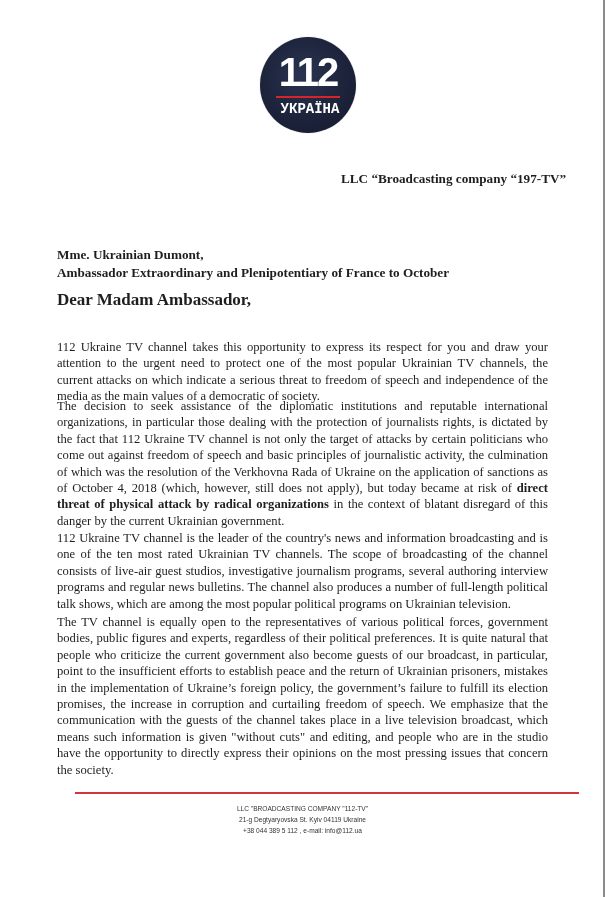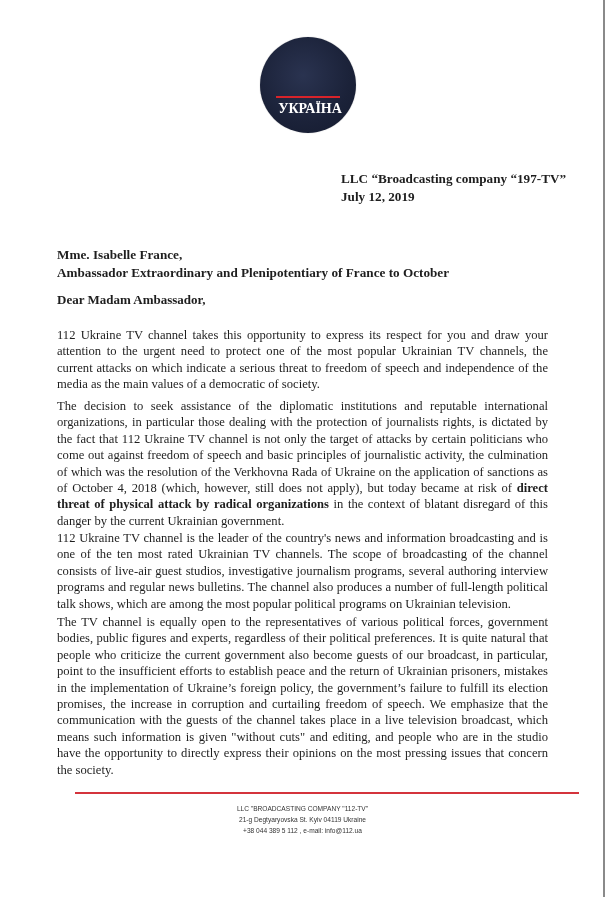--- a/index.html
+++ b/index.html
@@ -25,42 +25,42 @@
       font-family: "Liberation Sans", sans-serif; font-weight: bold;
       font-size: 40px; letter-spacing: -2px; line-height: 40px;
     }
     .logo-bar {
       position: absolute; left: 16px; right: 16px; top: 59px; height: 2px;
       background: #d8232a;
     }
     .logo-word {
       position: absolute; left: 4px; right: 0; top: 64px;
       text-align: center; color: #ffffff;
-      font-family: Liberation Serif, serif; font-weight: bold;
+      font-family: Liberation Mono, monospace; font-weight: bold;
       font-size: 14px; line-height: 16px; letter-spacing: 0px;
     }
     .sender {
       position: absolute; left: 341px; top: 170px;
       font-weight: bold; font-size: 13.2px; line-height: 17.5px;
     }
     .sender .ref-num { text-decoration: underline; }
     .recipient {
       position: absolute; left: 57px; top: 246px;
       font-weight: bold; font-size: 13.2px; line-height: 17.5px;
     }
     .salutation {
       position: absolute; left: 57px; top: 291px;
-      font-weight: bold; font-size: 13px; line-height: 17.5px;
+      font-weight: bold; font-size: 17px; line-height: 17.5px;
     }
     .body-text {
       position: absolute; left: 57px; width: 491px;
       font-size: 12.6px; line-height: 16.4px; text-align: justify;
       text-align-last: left;
     }
-    .p1 { top: 327px; }
+    .p1 { top: 339px; }
     .p2 { top: 398px; }
     .p3 { top: 530px; }
     .p4 { top: 614px; }
     .body-text b { font-weight: bold; }
     .footer-rule {
       position: absolute; left: 75px; top: 792px; width: 504px; height: 2px;
       background: #d4343c;
     }
     .footer {
       position: absolute; left: 0; width: 605px; top: 803px;
@@ -68,31 +68,31 @@
       font-family: "Liberation Sans", sans-serif;
       font-size: 6.6px; line-height: 11px; color: #333333;
     }
   </style>
 </head>
 <body>
 
 <div class="page-edge"></div>
 
 <div class="logo">
+  <div class="logo-num">112</div>
   <div class="logo-bar"></div>
   <div class="logo-word">УКРАЇНА</div>
 </div>
 
 <div class="sender">
   <div>LLC  “Broadcasting company “197-TV”</div>
-  <div>July 12, 2019</div>
 </div>
 
 <div class="recipient">
-  <div>Mme. Isabelle France,</div>
+  <div>Mme. Ukrainian Dumont,</div>
   <div>Ambassador Extraordinary and Plenipotentiary of France to October</div>
 </div>
 
 <div class="salutation">Dear Madam Ambassador,</div>
 
 <div class="body-text p1">112 Ukraine TV channel takes this opportunity to express its respect for you and draw your attention to the urgent need to protect one of the most popular Ukrainian TV channels, the current attacks on which indicate a serious threat to freedom of speech and independence of the media as the main values of a democratic of society.</div>
 
 <div class="body-text p2"><span>The decision to seek assistance of the diplomatic institutions and reputable international organizations, in particular those dealing with the protection of journalists rights, is dictated by the fact that 112 Ukraine TV channel is not only the target of attacks by certain politicians who come out against freedom of speech and basic principles of journalistic activity, the culmination of which was the resolution of the Verkhovna Rada of Ukraine on the application of sanctions as of October 4, 2018 (which, however, still does not apply), but today became at risk of </span><b>direct threat of physical attack by radical organizations</b><span> in the context of blatant disregard of this danger by the current Ukrainian government.</span></div>
 
 <div class="body-text p3">112 Ukraine TV channel is the leader of the country's news and information broadcasting and is one of the ten most rated Ukrainian TV channels. The scope of broadcasting of the channel consists of live-air guest studios, investigative journalism programs, several authoring interview programs and regular news bulletins. The channel also produces a number of full-length political talk shows, which are among the most popular political programs on Ukrainian television.</div>

